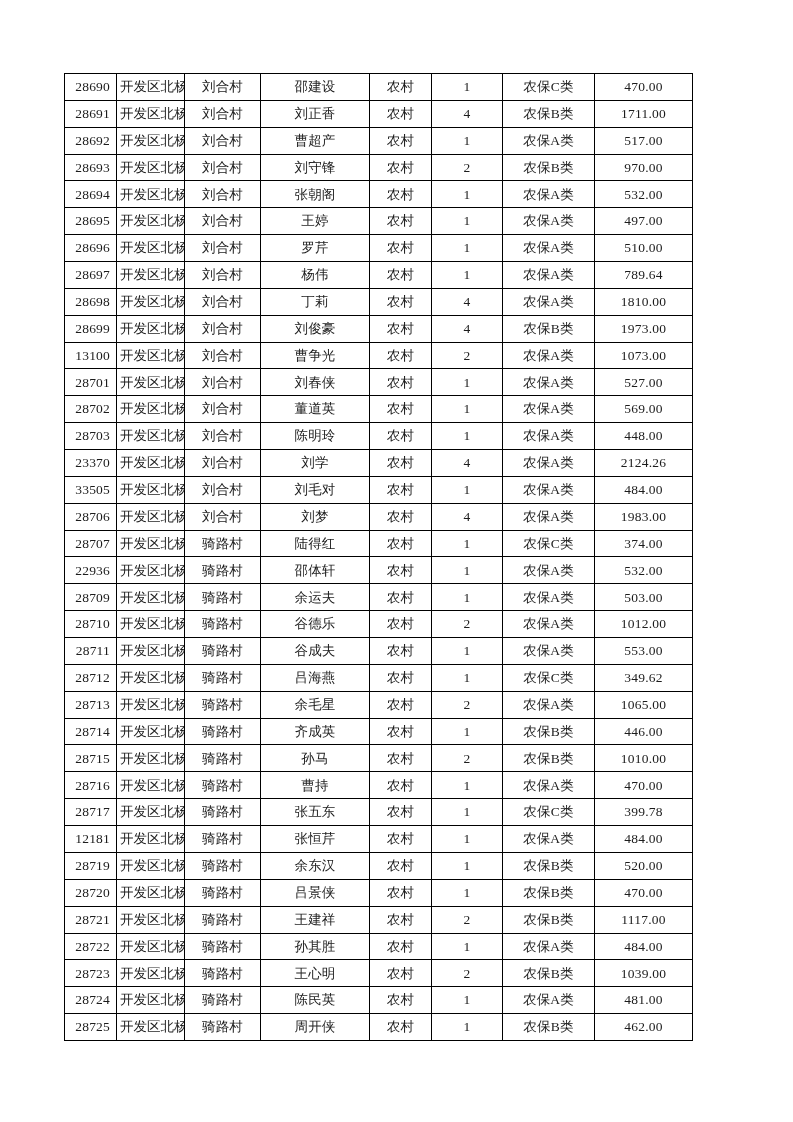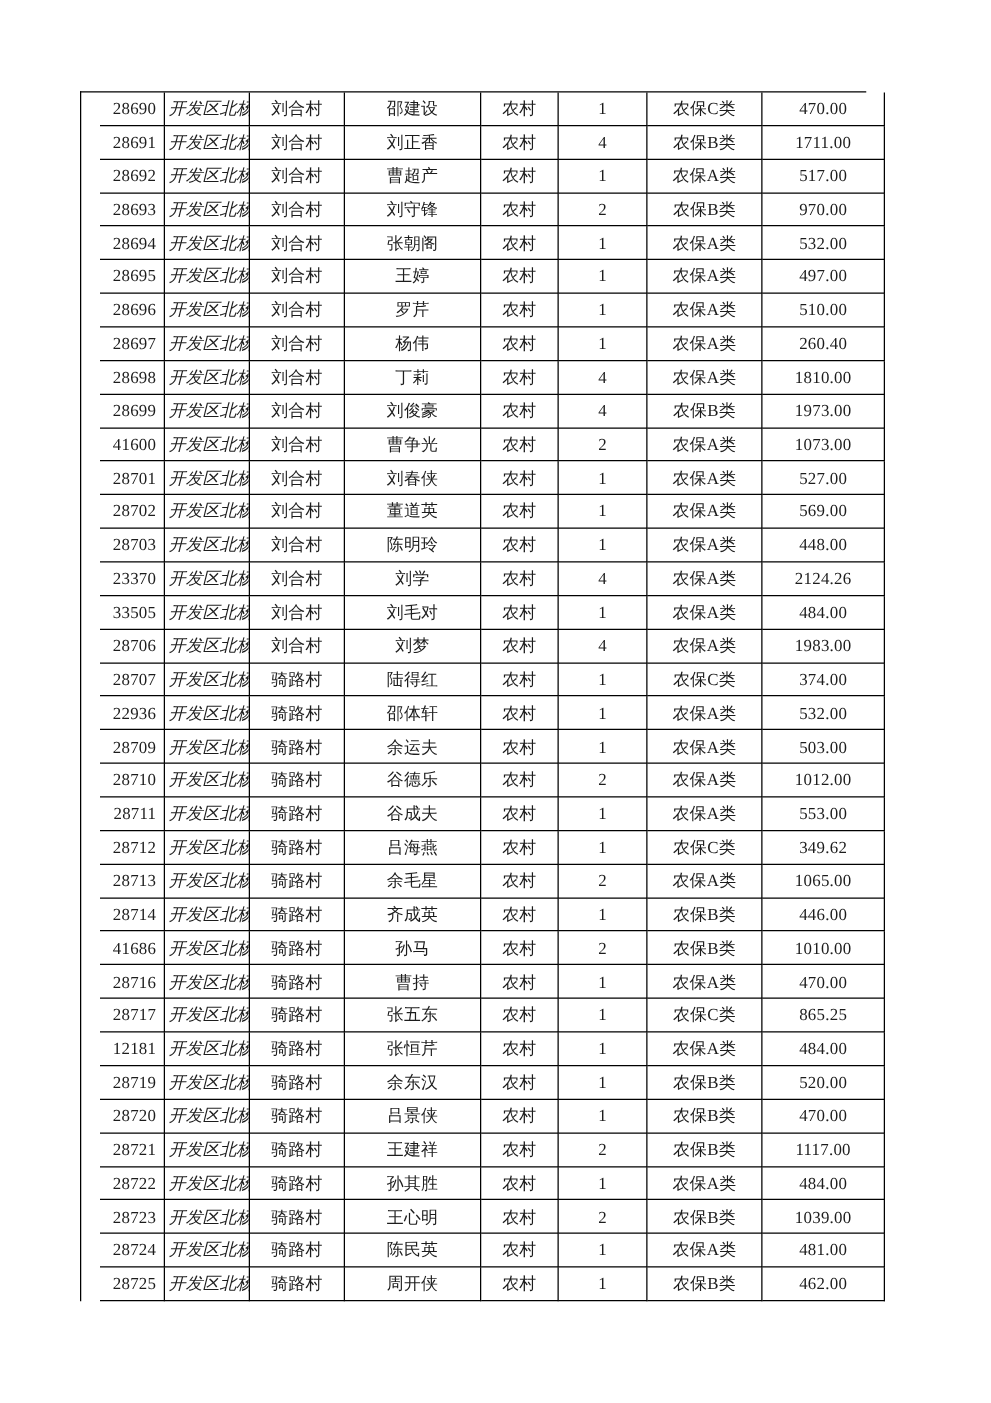--- a/index.html
+++ b/index.html
@@ -16,21 +16,20 @@
     color: #1c1c1c;
   }
   .sheet {
     position: absolute;
     left: 64px;
     top: 73px;
     width: 629px;
     border-top: 1px solid #000;
     border-left: 1px solid #000;
     box-sizing: border-box;
-    padding-left: 15px;
   }
   .row {
     display: grid;
     grid-template-columns: 52px 68px 76px 109px 62px 71px 92px 98px;
     height: 26.86px;
   }
   .cell {
     box-sizing: border-box;
     border-right: 1px solid #000;
     border-bottom: 1px solid #000;
@@ -46,21 +45,20 @@
   .cell.align-right {
     justify-content: flex-end;
     padding-right: 6px;
   }
   .cell.align-left {
     justify-content: flex-start;
     padding-left: 3px;
   }
   .cell.col-district {
     letter-spacing: 0;
-    font-style: italic;
   }
   .cell.col-amount, .cell.col-id, .cell.col-count {
     font-variant-numeric: lining-nums;
   }
 </style>
 </head>
 <body>
 
 <div class="sheet">
     <div class="row">
@@ -134,21 +132,21 @@
       <div class="cell align-center col-amount">510.00</div>
     </div>
     <div class="row">
       <div class="cell align-right col-id">28697</div>
       <div class="cell align-left col-district">开发区北杨</div>
       <div class="cell align-center col-village">刘合村</div>
       <div class="cell align-center col-name">杨伟</div>
       <div class="cell align-center col-type">农村</div>
       <div class="cell align-center col-count">1</div>
       <div class="cell align-center col-category">农保A类</div>
-      <div class="cell align-center col-amount">260.40</div>
+      <div class="cell align-center col-amount">789.64</div>
     </div>
     <div class="row">
       <div class="cell align-right col-id">28698</div>
       <div class="cell align-left col-district">开发区北杨</div>
       <div class="cell align-center col-village">刘合村</div>
       <div class="cell align-center col-name">丁莉</div>
       <div class="cell align-center col-type">农村</div>
       <div class="cell align-center col-count">4</div>
       <div class="cell align-center col-category">农保A类</div>
       <div class="cell align-center col-amount">1810.00</div>
@@ -157,21 +155,21 @@
       <div class="cell align-right col-id">28699</div>
       <div class="cell align-left col-district">开发区北杨</div>
       <div class="cell align-center col-village">刘合村</div>
       <div class="cell align-center col-name">刘俊豪</div>
       <div class="cell align-center col-type">农村</div>
       <div class="cell align-center col-count">4</div>
       <div class="cell align-center col-category">农保B类</div>
       <div class="cell align-center col-amount">1973.00</div>
     </div>
     <div class="row">
-      <div class="cell align-right col-id">41600</div>
+      <div class="cell align-right col-id">13100</div>
       <div class="cell align-left col-district">开发区北杨</div>
       <div class="cell align-center col-village">刘合村</div>
       <div class="cell align-center col-name">曹争光</div>
       <div class="cell align-center col-type">农村</div>
       <div class="cell align-center col-count">2</div>
       <div class="cell align-center col-category">农保A类</div>
       <div class="cell align-center col-amount">1073.00</div>
     </div>
     <div class="row">
       <div class="cell align-right col-id">28701</div>
@@ -307,21 +305,21 @@
       <div class="cell align-right col-id">28714</div>
       <div class="cell align-left col-district">开发区北杨</div>
       <div class="cell align-center col-village">骑路村</div>
       <div class="cell align-center col-name">齐成英</div>
       <div class="cell align-center col-type">农村</div>
       <div class="cell align-center col-count">1</div>
       <div class="cell align-center col-category">农保B类</div>
       <div class="cell align-center col-amount">446.00</div>
     </div>
     <div class="row">
-      <div class="cell align-right col-id">41686</div>
+      <div class="cell align-right col-id">28715</div>
       <div class="cell align-left col-district">开发区北杨</div>
       <div class="cell align-center col-village">骑路村</div>
       <div class="cell align-center col-name">孙马</div>
       <div class="cell align-center col-type">农村</div>
       <div class="cell align-center col-count">2</div>
       <div class="cell align-center col-category">农保B类</div>
       <div class="cell align-center col-amount">1010.00</div>
     </div>
     <div class="row">
       <div class="cell align-right col-id">28716</div>
@@ -334,21 +332,21 @@
       <div class="cell align-center col-amount">470.00</div>
     </div>
     <div class="row">
       <div class="cell align-right col-id">28717</div>
       <div class="cell align-left col-district">开发区北杨</div>
       <div class="cell align-center col-village">骑路村</div>
       <div class="cell align-center col-name">张五东</div>
       <div class="cell align-center col-type">农村</div>
       <div class="cell align-center col-count">1</div>
       <div class="cell align-center col-category">农保C类</div>
-      <div class="cell align-center col-amount">865.25</div>
+      <div class="cell align-center col-amount">399.78</div>
     </div>
     <div class="row">
       <div class="cell align-right col-id">12181</div>
       <div class="cell align-left col-district">开发区北杨</div>
       <div class="cell align-center col-village">骑路村</div>
       <div class="cell align-center col-name">张恒芹</div>
       <div class="cell align-center col-type">农村</div>
       <div class="cell align-center col-count">1</div>
       <div class="cell align-center col-category">农保A类</div>
       <div class="cell align-center col-amount">484.00</div>

